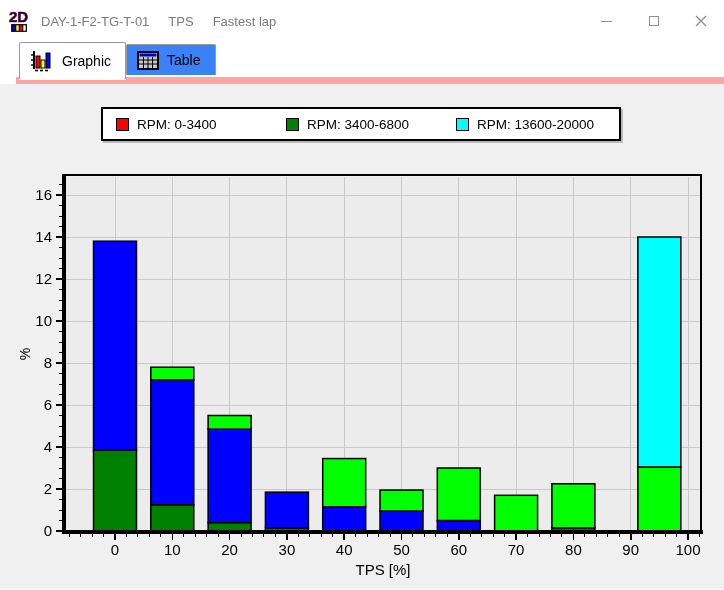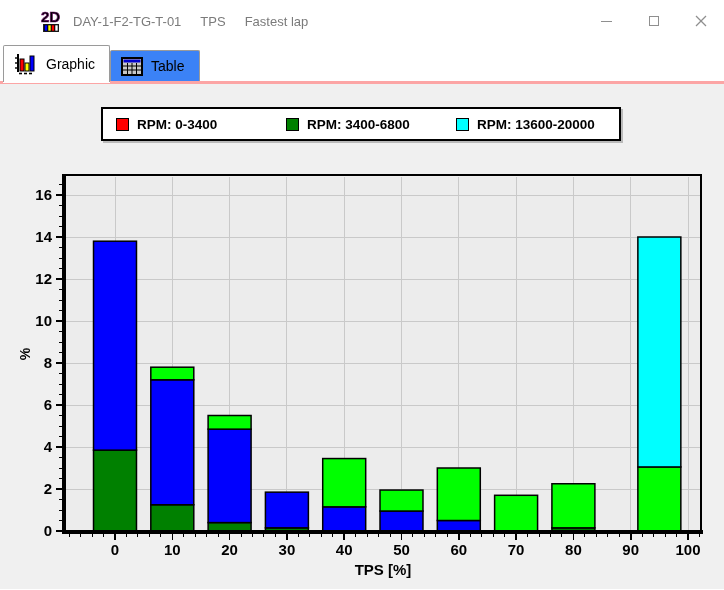--- a/index.html
+++ b/index.html
@@ -8,48 +8,47 @@
     font-family:"Liberation Sans", sans-serif;
     background:#ffffff;
     position:relative;
     overflow:hidden;
   }
   
   .titlebar {
     height:42px; background:#ffffff;
     display:flex; align-items:center;
     position:relative;
-    padding-left:32px;
   }
   .app-icon { width:27px; height:27px; margin-left:7px; flex:0 0 auto; }
   .title-text { margin-left:7px; font-size:13px; color:#7b7b7b; white-space:nowrap; }
   .title-text span { margin-right:19px; }
   .win-controls { position:absolute; right:0; top:0; height:42px; display:flex; }
   .win-btn { width:47px; height:42px; display:flex; align-items:center; justify-content:center; background:transparent; border:none; cursor:default; }
   .glyph-min { width:11px; height:0; border-top:1px solid #8f8f8f; }
   .glyph-max { width:10px; height:10px; border:1px solid #8f8f8f; }
   .glyph-close { stroke:#8f8f8f; stroke-width:1.2; }
   
   .tabstrip {
     height:42px; background:#ffffff; position:relative;
-    border-bottom:3px solid #fca5a5;
-    display:flex; align-items:flex-end; padding-left:3px;
+    border-bottom:7px solid #fca5a5;
+    display:flex; align-items:center; padding-left:3px;margin-left:16px;
   }
   .tab {
     display:flex; align-items:center; gap:8px;
     border:1px solid #9a9a9a; border-bottom:none;
     border-radius:2px 2px 0 0;
     padding:0 14px 0 10px; font-size:14px; color:#000;
     background:#fff; height:33px; position:relative;
   }
   .tab.active { height:37px; margin-bottom:-1px; background:#fff; z-index:2;
     box-shadow:0 1px 0 #ffffff; }
   .tab.inactive { height:31px; background:#3b82f6; }
   
-  .pane { position:relative; height:505px; background:#f0f0f0;font-weight:bold; }
+  .pane { position:relative; height:505px; background:#f0f0f0; }
   
   .legend {
     position:absolute; left:101px; top:23px; width:520px;
     background:#ffffff; border:2px solid #000;
     box-shadow:2px 2px 0 rgba(120,120,120,0.45);
     padding:8px 6px 7px 13px; z-index:3;
   }
   .legend-grid { display:grid; grid-template-columns:170px 170px auto; row-gap:6px; }
   .legend-item { display:flex; align-items:center; gap:8px; font-size:13.5px; color:#000; white-space:nowrap; }
   .swatch { width:13px; height:13px; border:1px solid #000; flex:0 0 auto; }

